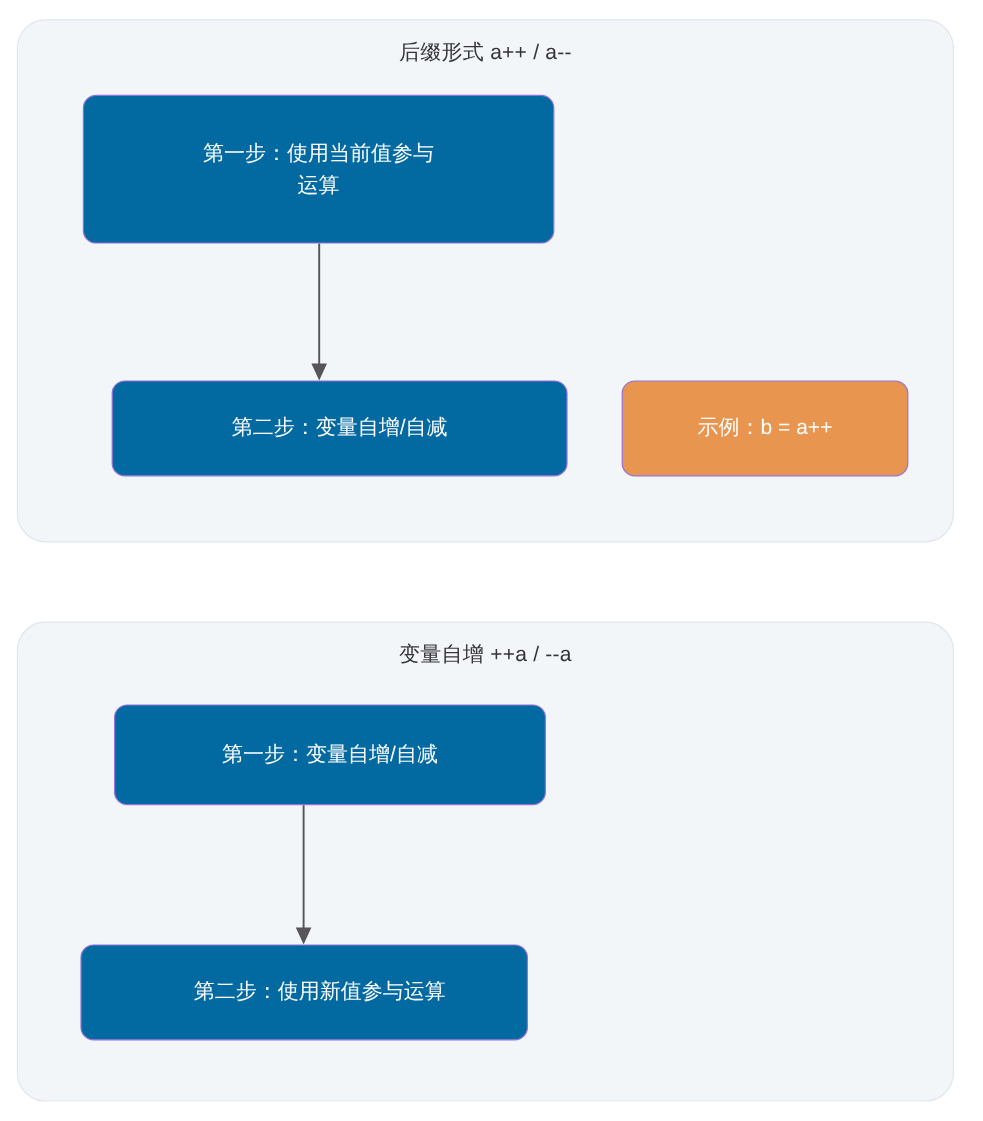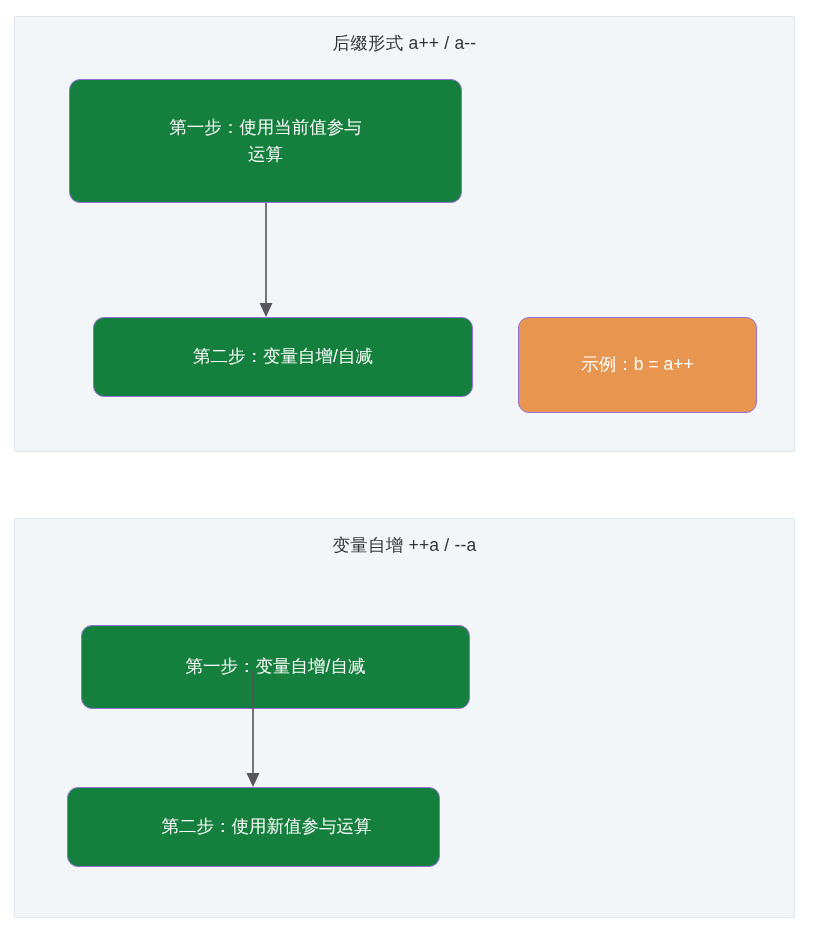--- a/index.html
+++ b/index.html
@@ -18,21 +18,21 @@
   .canvas {
     position: absolute;
     inset: 0;
   }
 
   
   .subgraph {
     position: absolute;
     background: #f3f6f9;
     border: 1.3px solid #dfe6ee;
-    border-radius: 1px;
+    border-radius: 24px;
     box-sizing: border-box;
   }
   .subgraph-title {
     position: absolute;
     top: 14px;
     left: 0;
     right: 0;
     text-align: center;
     font-size: 17.5px;
     color: #333338;
@@ -49,21 +49,21 @@
     display: flex;
     align-items: center;
     justify-content: center;
     text-align: center;
     color: #ffffff;
     font-size: 17.5px;
     line-height: 1.55;
     padding: 4px 14px;
     border: 1.6px solid #9370db;
   }
-  .node.teal   { background: #15803d; }
+  .node.teal   { background: #0369a1; }
   .node.orange { background: #e8954f; }
 
   .node-label {
     display: block;
     width: 100%;
     white-space: pre-line;
   }
 
   
   .edge-svg {
@@ -91,35 +91,35 @@
 
     <div class="node teal" style="left:54px; top:62px; width:393px; height:124px;">
       <span class="node-label">第一步：使用当前值参与
 运算</span>
     </div>
 
     <div class="node teal" style="left:78px; top:300px; width:380px; height:80px;">
       <span class="node-label">第二步：变量自增/自减</span>
     </div>
 
-    <div class="node orange" style="left:503px; top:300px; width:239px; height:96px;">
+    <div class="node orange" style="left:503px; top:300px; width:239px; height:80px;">
       <span class="node-label">示例：b = a++</span>
     </div>
 
     <svg class="edge-svg" style="left:0; top:0;" width="781" height="436">
       <line class="edge-line" x1="251" y1="186" x2="251" y2="290"></line>
       <polygon class="edge-head" points="251,300 244.5,286 257.5,286"></polygon>
     </svg>
   </div>
 
   <div class="subgraph" style="left:14px; top:518px; width:781px; height:400px;">
 
     <div class="subgraph-title">变量自增 ++a / --a</div>
 
-    <div class="node teal" style="left:66px; top:68px; width:389px; height:84px;margin-top:38px;">
+    <div class="node teal" style="left:80px; top:68px; width:360px; height:84px;">
       <span class="node-label">第一步：变量自增/自减</span>
     </div>
 
     <div class="node teal" style="left:52px; top:268px; width:373px; height:80px;padding-left:40px;">
       <span class="node-label">第二步：使用新值参与运算</span>
     </div>
 
 
     <svg class="edge-svg" style="left:0; top:0;" width="781" height="400">
       <line class="edge-line" x1="238" y1="152" x2="238" y2="258"></line>

